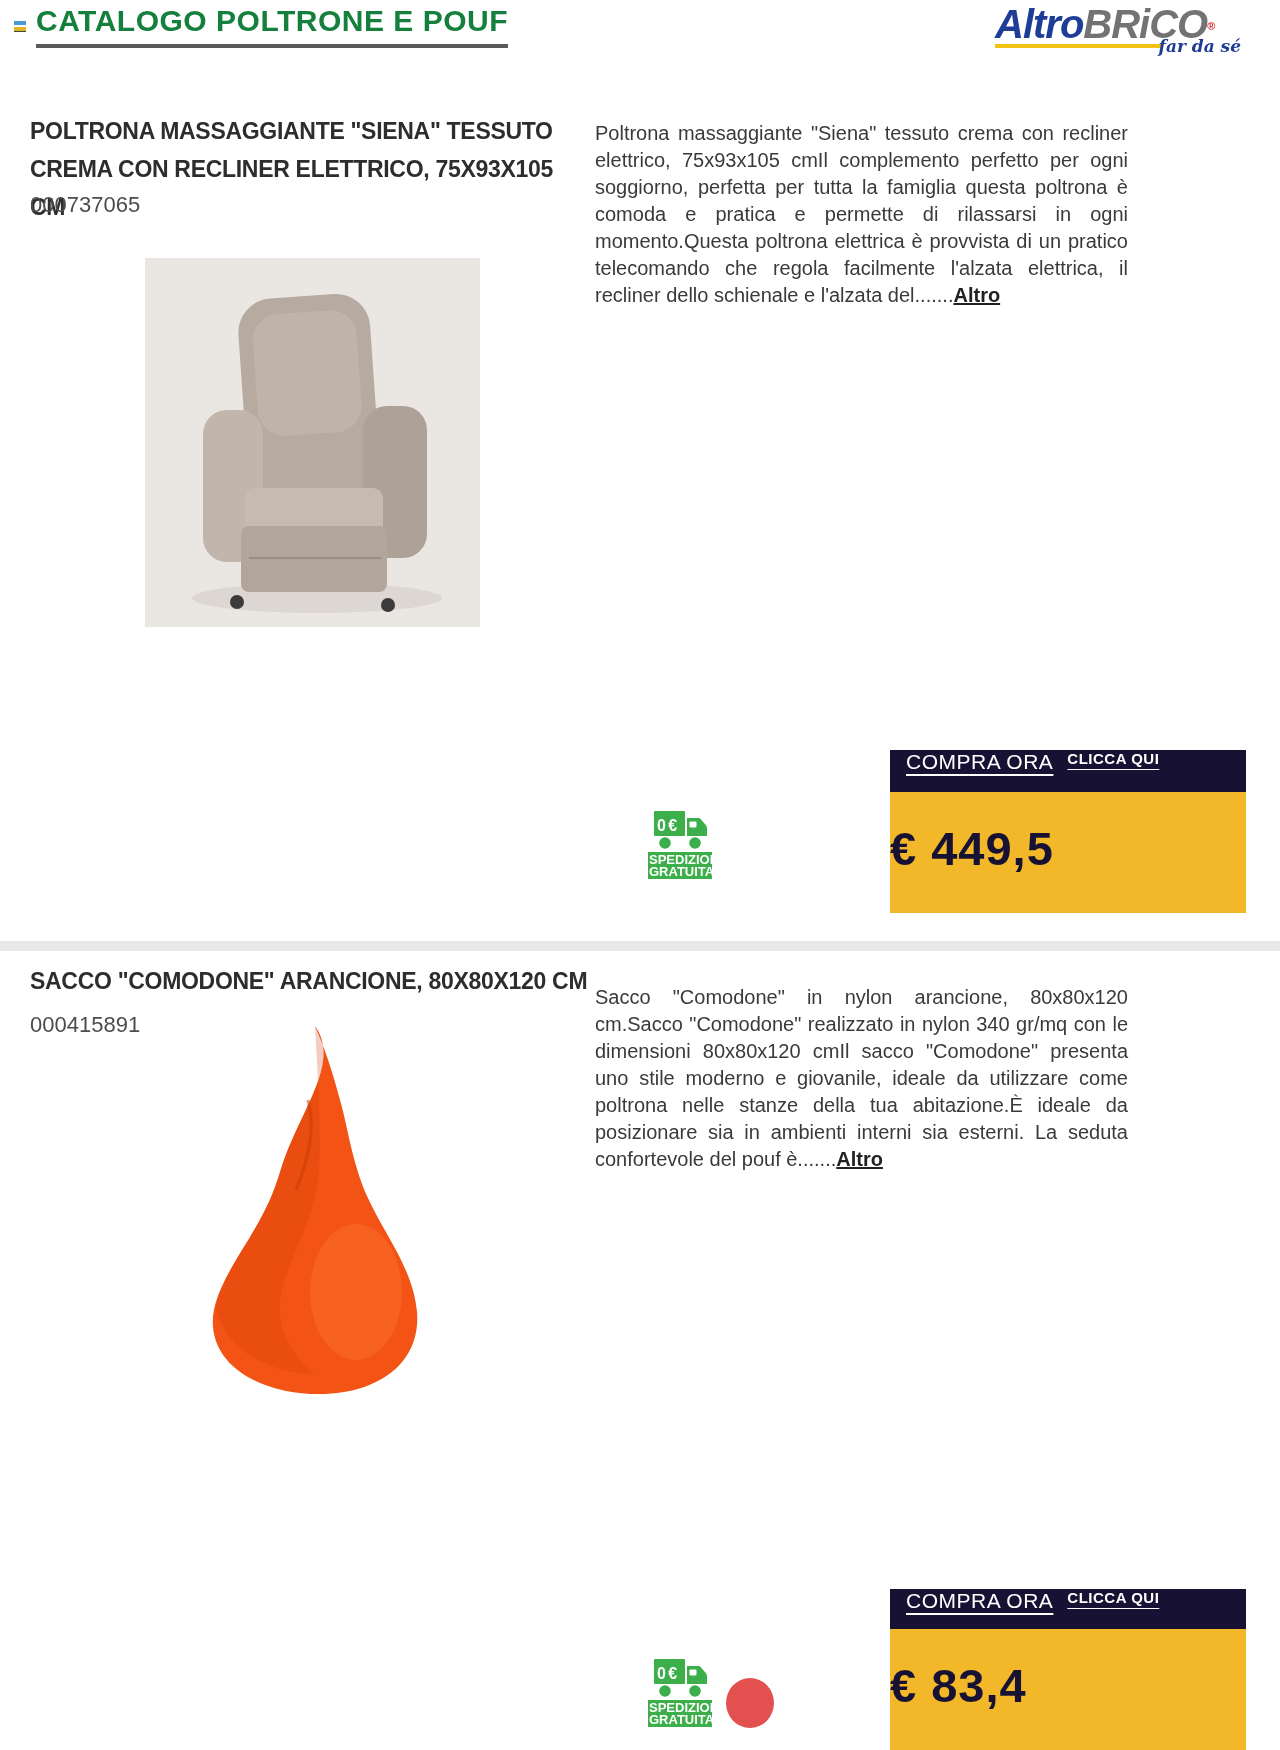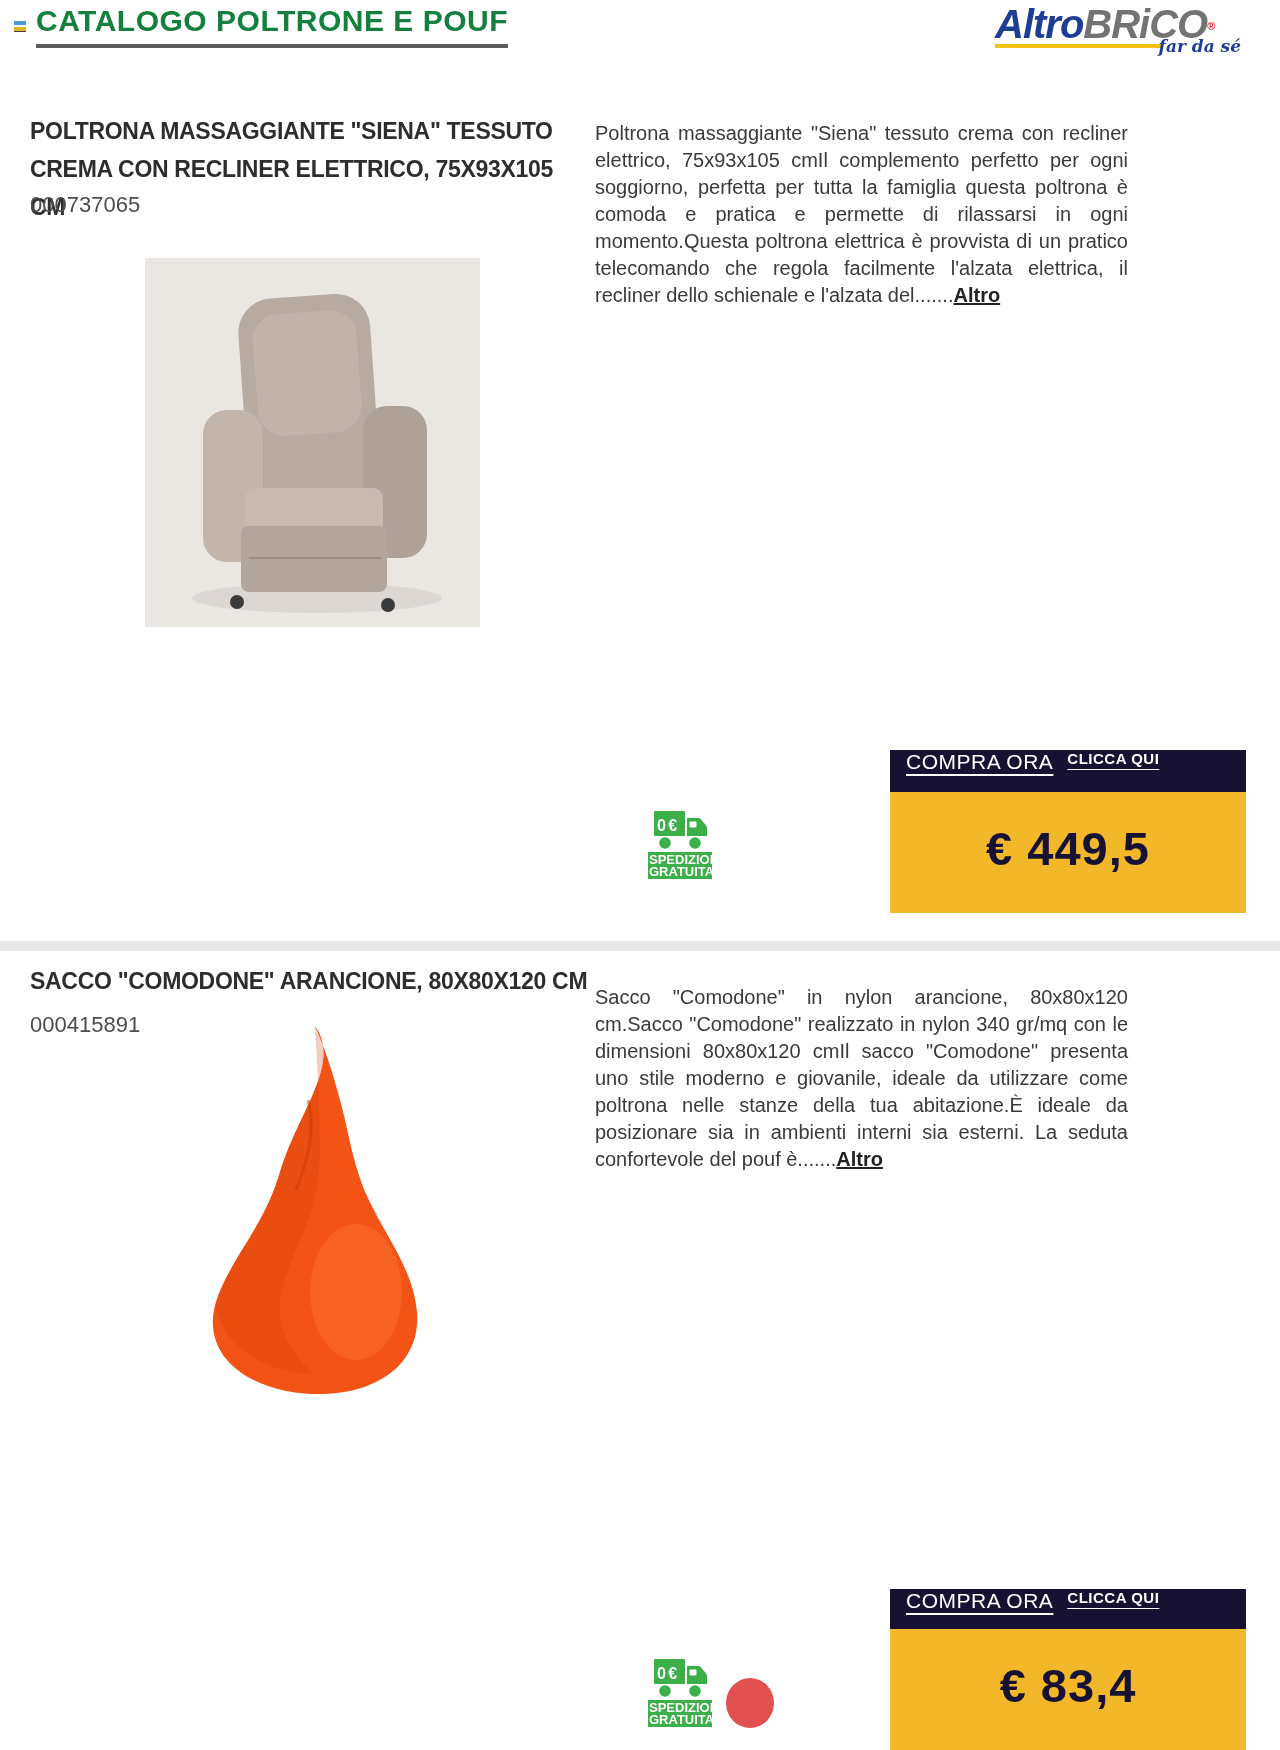--- a/index.html
+++ b/index.html
@@ -29,21 +29,21 @@
   .desc{position:absolute;left:595px;width:533px;font-size:20px;line-height:27px;
         color:#3a3a3a;text-align:justify;margin:0;}
   .altro{font-weight:700;color:#222;text-decoration:underline;cursor:pointer;}
 
   
   .buy{position:absolute;left:890px;width:356px;}
   .buybar{height:42px;background:#171233;color:#fff;display:flex;
         padding-left:16px;gap:14px;box-sizing:border-box;cursor:pointer;}
   .buybar .compra{font-size:21px;font-weight:400;letter-spacing:.5px;text-decoration:underline;text-underline-offset:5px;}
   .buybar .clicca{font-size:15px;font-weight:700;letter-spacing:.5px;text-decoration:underline;text-underline-offset:5px;}
-  .pricebox{height:121px;background:#f2b829;display:flex;align-items:center;justify-content:center;}
+  .pricebox{height:121px;background:#f2b829;display:flex;align-items:center;}
   .price{font-size:47px;font-weight:700;color:#171233;letter-spacing:1px;padding-bottom:8px;}
 
   
   .truck{position:absolute;width:54px;height:42px;}
   .ship-label{position:absolute;width:64px;background:#3cae4a;color:#fff;text-align:center;
         font-size:13px;font-weight:700;line-height:11.5px;padding:2px 1px;box-sizing:border-box;}
   .truck text{font-family:"Liberation Sans",sans-serif;font-weight:700;}
 
   .divider{position:absolute;left:0;top:941px;width:1280px;height:10px;background:#e8e8e8;}
   .red-dot{position:absolute;left:726px;top:1678px;width:48px;height:50px;border-radius:50%;background:#e25050;}

